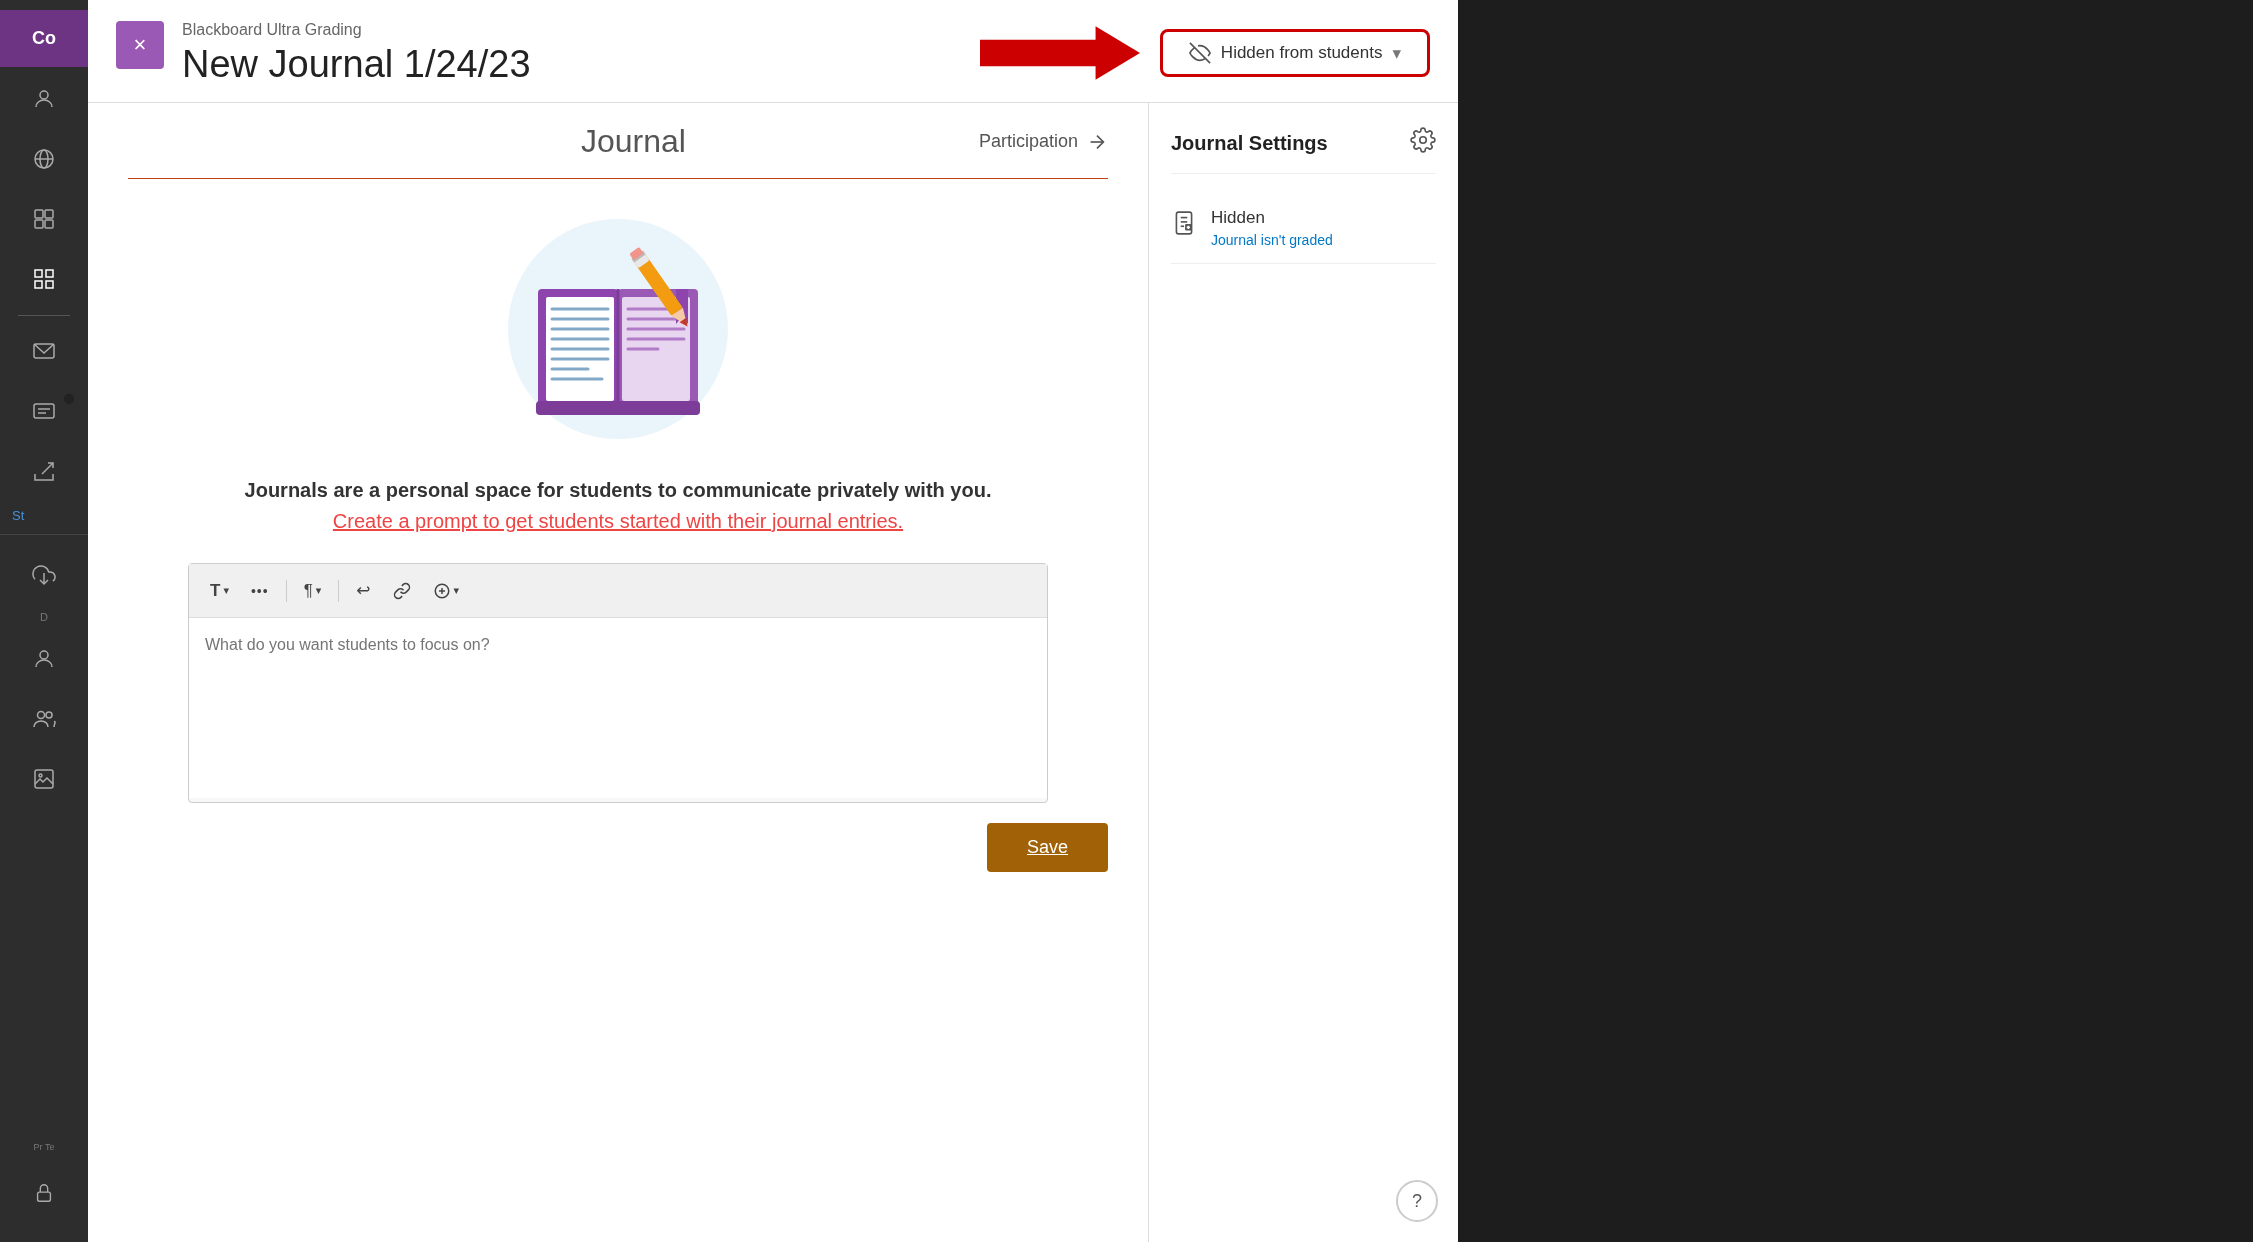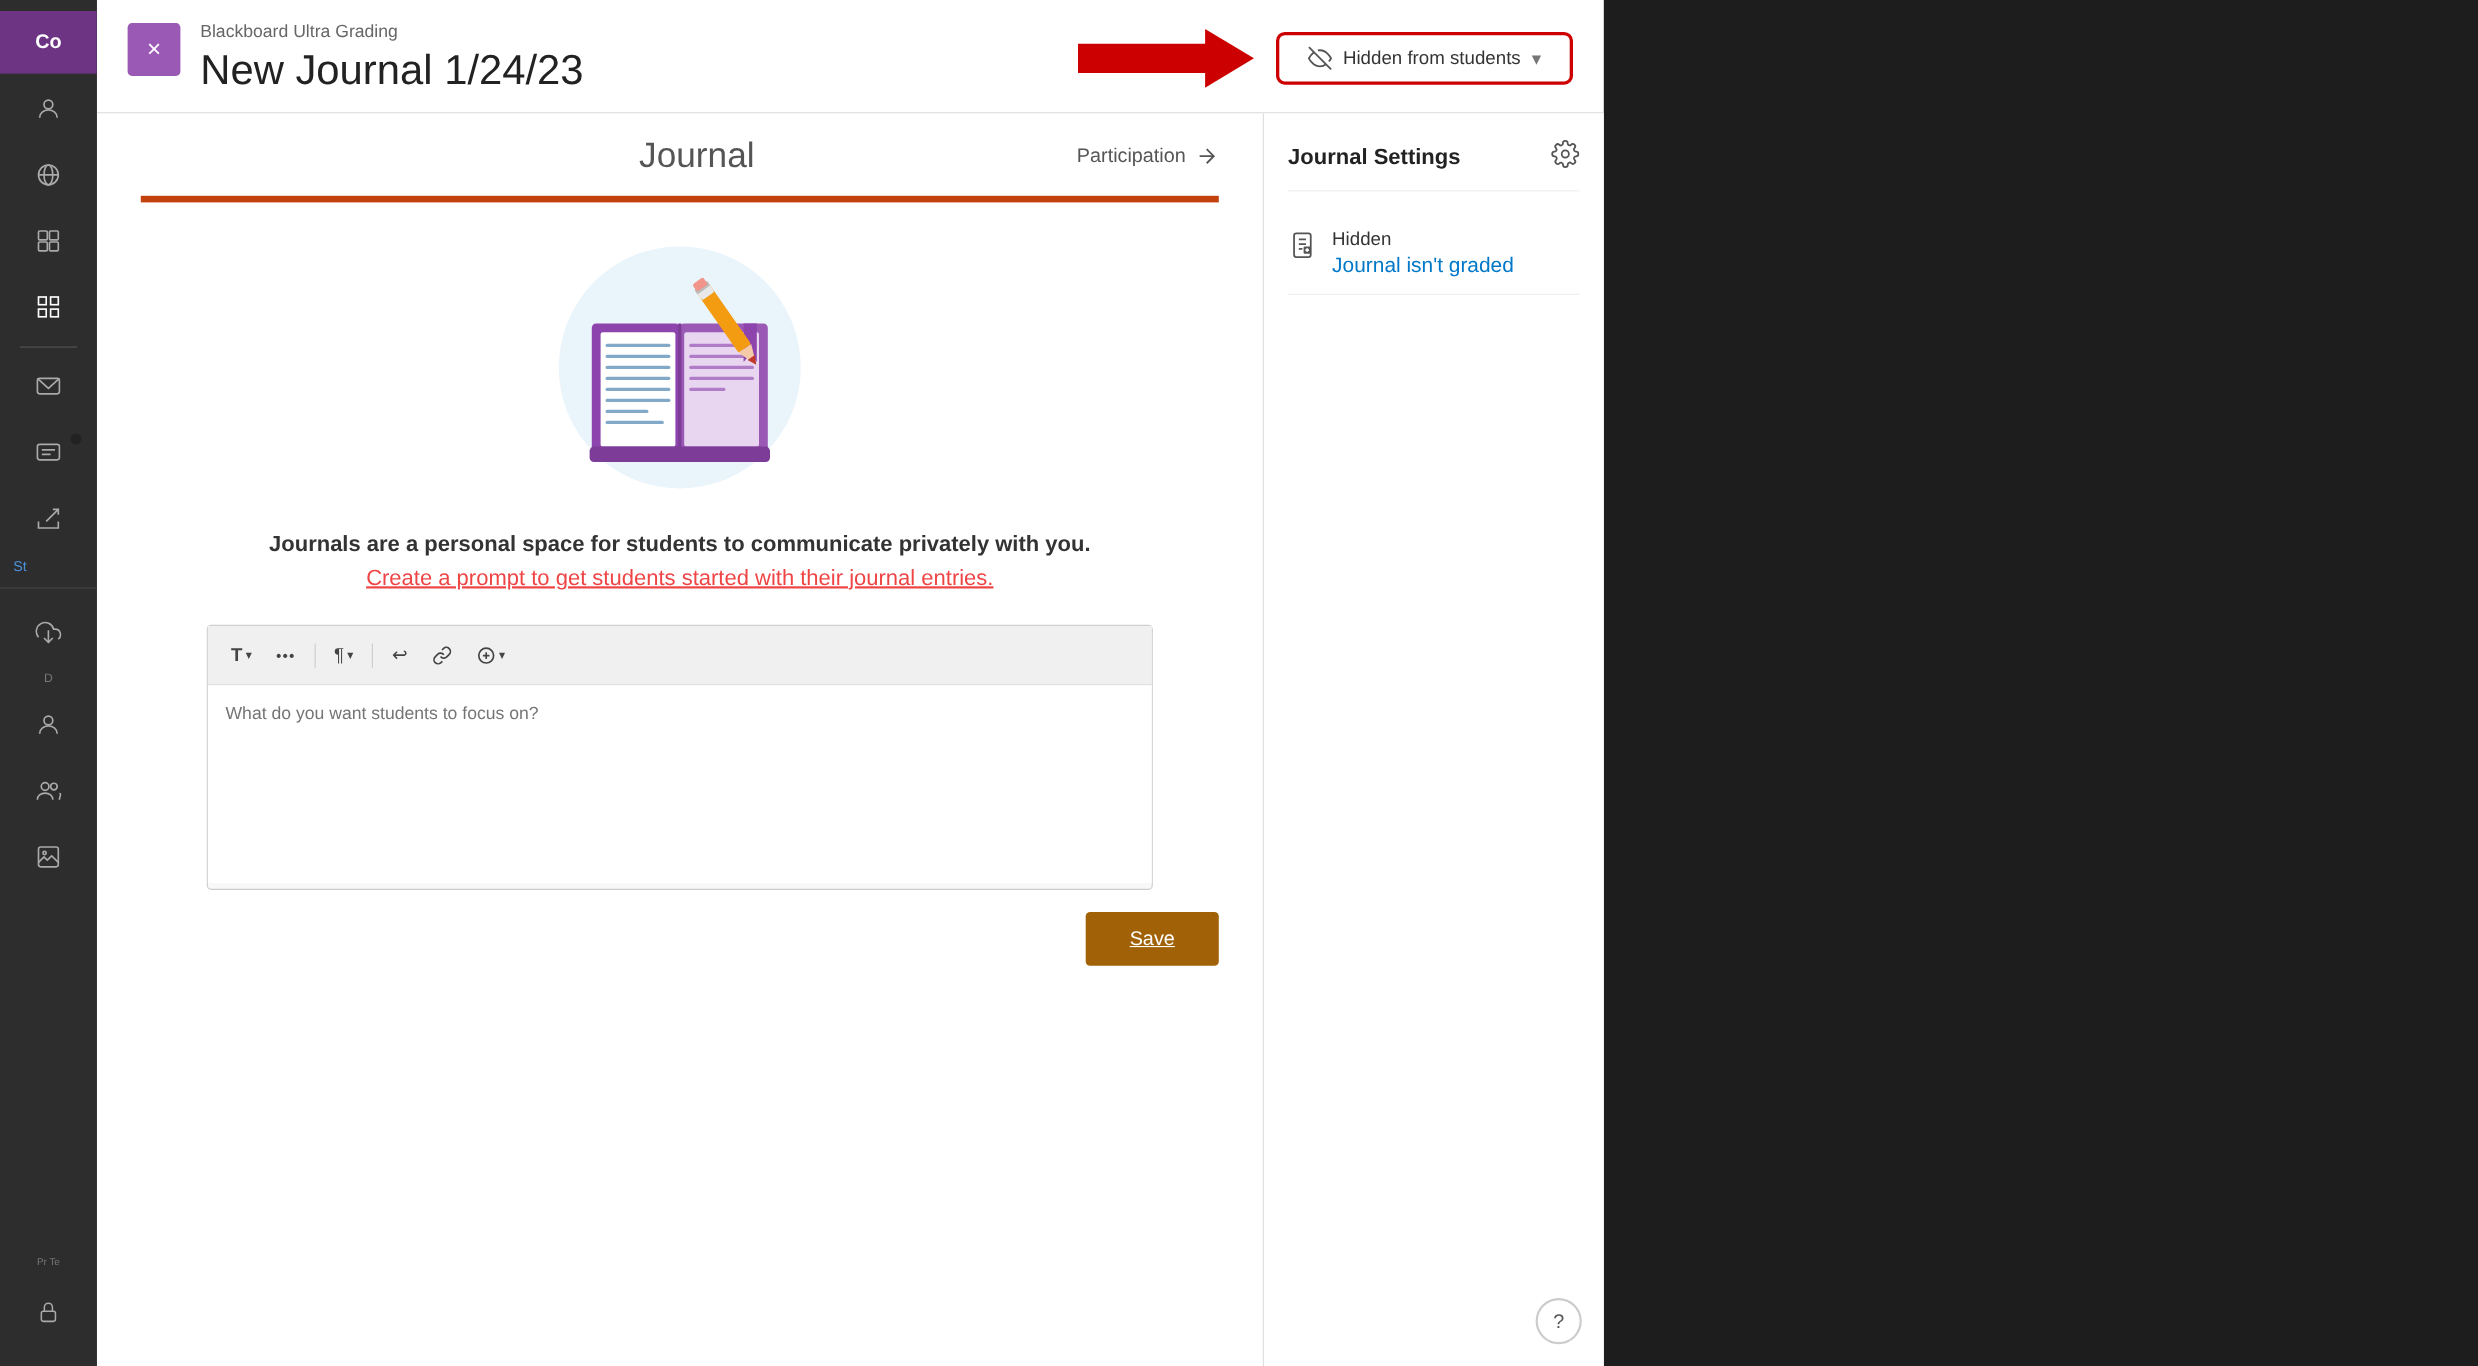--- a/index.html
+++ b/index.html
@@ -195,21 +195,21 @@
       overflow-y: auto;
       display: flex;
       flex-direction: column;
     }
 
     .journal-title-bar {
       display: flex;
       align-items: center;
       justify-content: space-between;
       padding: 20px 0 18px 0;
-      border-bottom: 6px solid #c2410c;
+      border-bottom: 1px solid #c2410c;
       margin-bottom: 0;
     }
 
     .journal-heading {
       font-size: 32px;
       font-weight: 300;
       color: #555;
       flex: 1;
       text-align: center;
     }
@@ -360,21 +360,21 @@
     .settings-item-text {}
 
     .settings-item-label {
       font-size: 17px;
       font-weight: 500;
       color: #333;
       margin-bottom: 3px;
     }
 
     .settings-item-value {
-      font-size: 19px;
+      font-size: 14px;
       color: #0078c8;
       cursor: pointer;
       text-decoration: none;
     }
 
     
     .help-btn {
       position: absolute;
       bottom: 20px;
       right: 20px;

